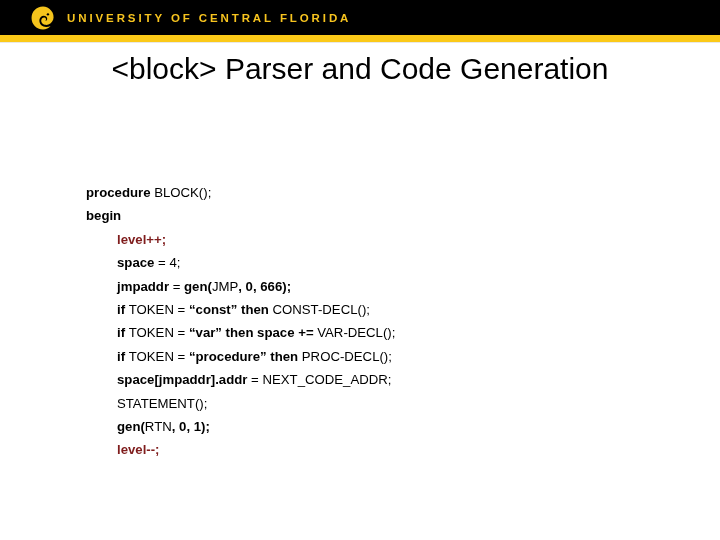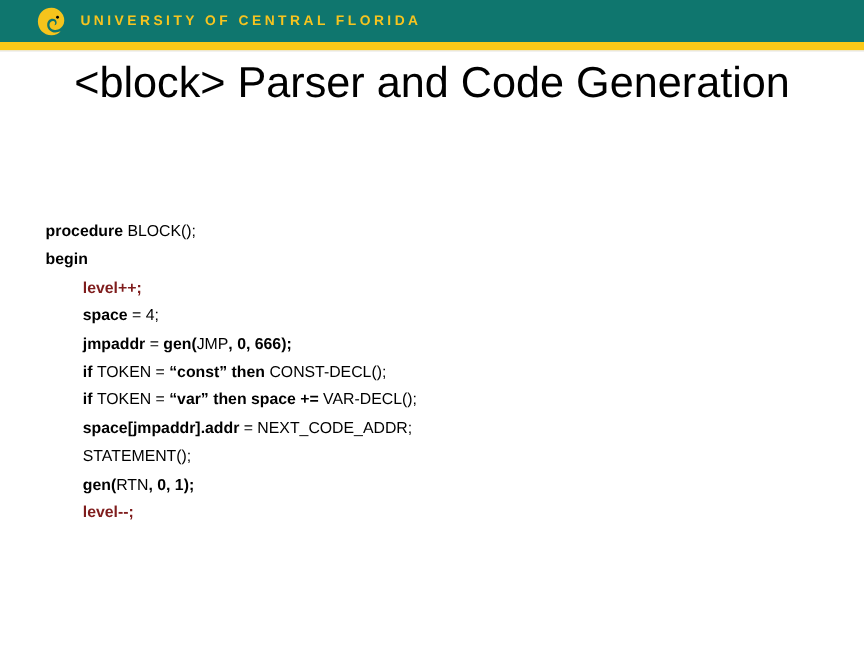--- a/index.html
+++ b/index.html
@@ -15,21 +15,21 @@
     position: relative;
   }
 
   
   #header-bar {
     position: absolute;
     left: 0;
     top: 0;
     width: 720px;
     height: 35px;
-    background: #0f766e;
+    background: #000000;
     display: flex;
     align-items: center;
   }
   #logo-mark {
     margin-left: 30px;
     width: 26px;
     height: 26px;
     display: block;
   }
   #brand-wordmark {
@@ -58,21 +58,21 @@
     background: #e8e8e6;
   }
 
   
   #slide-title {
     position: absolute;
     left: 60px;
     top: 48px;
     width: 600px;
     text-align: center;
-    font-size: 36px;
+    font-size: 30px;
     line-height: 41px;
     color: #000000;
     font-family: "Liberation Sans", sans-serif;
     font-weight: normal;
     margin: 0;
   }
 
   
   #code-body {
     position: absolute;
@@ -80,20 +80,21 @@
     top: 181px;
     width: 640px;
     font-family: "Liberation Sans", sans-serif;
     font-size: 13.2px;
     line-height: 23.4px;
     color: #000000;
     white-space: nowrap;
   }
   .code-line {
     height: 23.4px;
+    margin-left: 48px;
   }
   .indent-1 {
     padding-left: 31px;
   }
   .kw {
     font-weight: bold;
   }
   .plain {
     font-weight: normal;
   }
@@ -122,17 +123,18 @@
 <h1 id="slide-title">&lt;block&gt; Parser and Code Generation</h1>
 
 <div id="code-body">
     <div class="code-line"><span class="kw">procedure </span><span class="plain">BLOCK();</span></div>
     <div class="code-line"><span class="kw">begin</span></div>
     <div class="code-line indent-1"><span class="level-hl">level++;</span></div>
     <div class="code-line indent-1"><span class="kw">space </span><span class="plain">= 4;</span></div>
     <div class="code-line indent-1"><span class="kw">jmpaddr </span><span class="plain">= </span><span class="kw">gen(</span><span class="plain">JMP</span><span class="kw">, 0, 666);</span></div>
     <div class="code-line indent-1"><span class="kw">if </span><span class="plain">TOKEN = </span><span class="kw">“const” then </span><span class="plain">CONST-DECL();</span></div>
     <div class="code-line indent-1"><span class="kw">if </span><span class="plain">TOKEN = </span><span class="kw">“var” then space += </span><span class="plain">VAR-DECL();</span></div>
+    <div class="code-line indent-1"><span class="kw">if </span><span class="plain">TOKEN = </span><span class="kw">“procedure” then </span><span class="plain"> PROC-DECL();</span></div>
     <div class="code-line indent-1"><span class="kw">space[jmpaddr].addr </span><span class="plain">= NEXT_CODE_ADDR;</span></div>
     <div class="code-line indent-1"><span class="plain">STATEMENT();</span></div>
     <div class="code-line indent-1"><span class="kw">gen(</span><span class="plain">RTN</span><span class="kw">, 0, 1);</span></div>
     <div class="code-line indent-1"><span class="level-hl">level--;</span></div>
   </div>
 
 </body></html>

